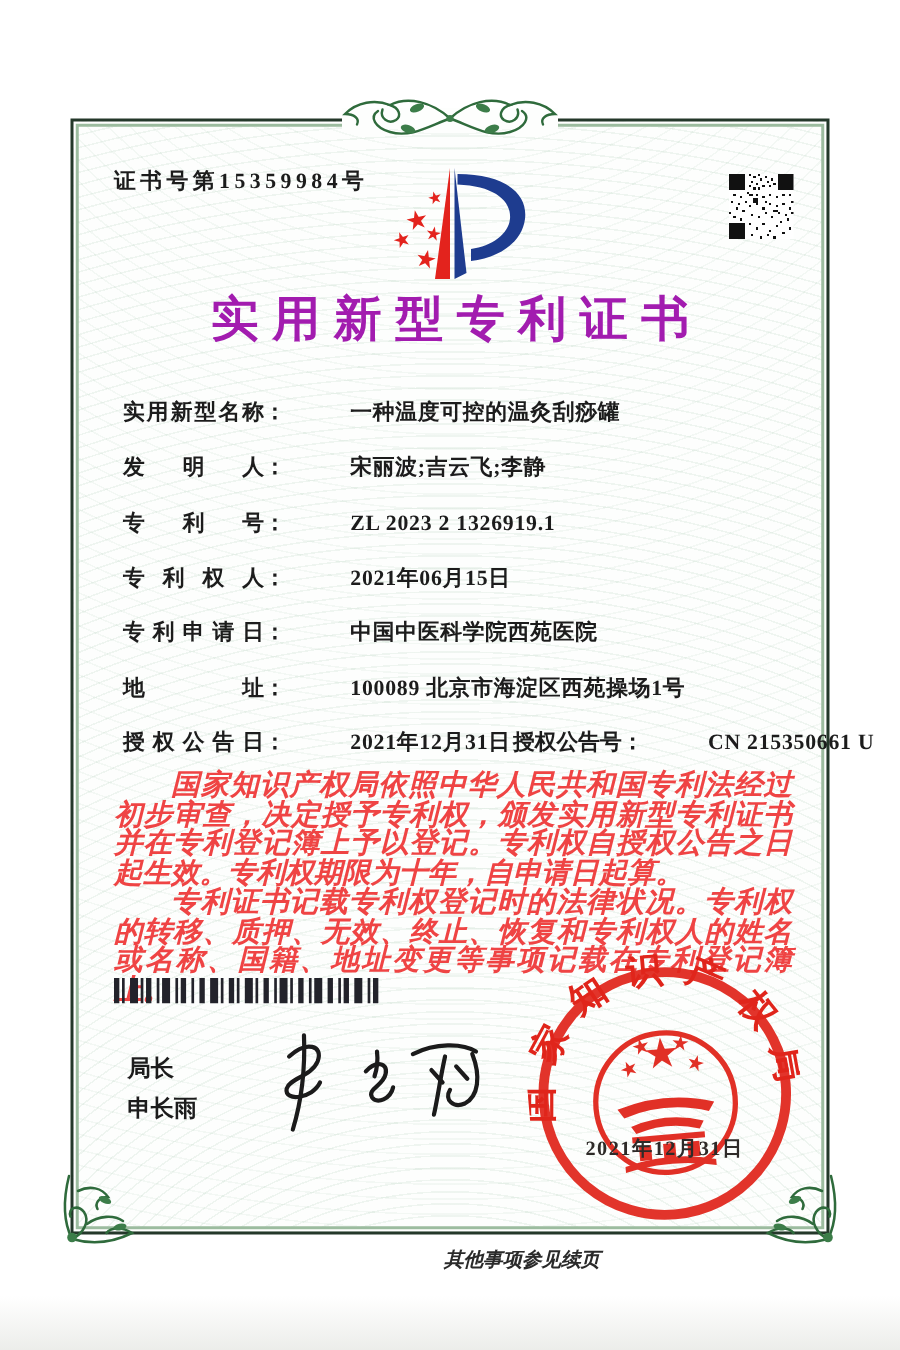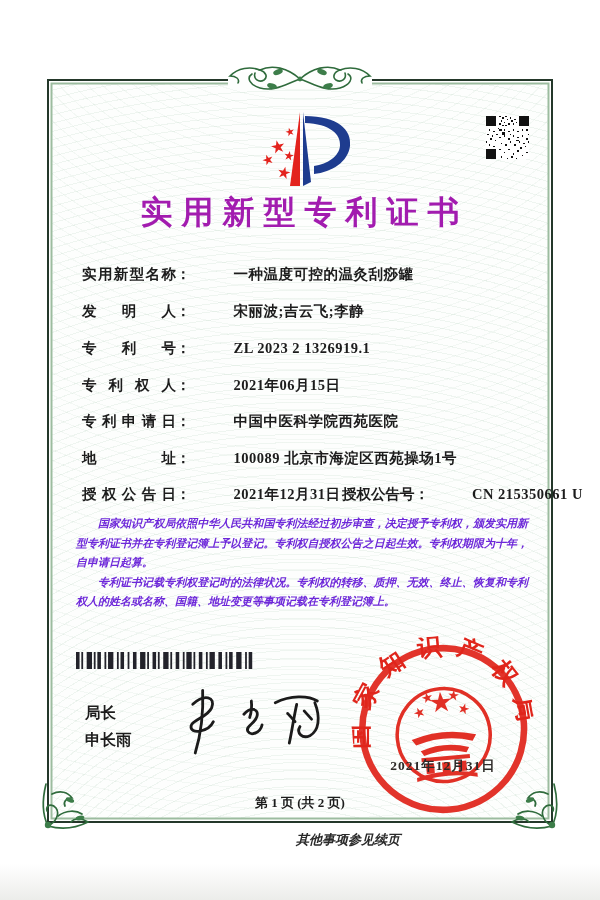--- a/index.html
+++ b/index.html
@@ -26,22 +26,22 @@
   .qr{position:absolute;left:486px;top:115px;width:43px;height:45px;}
   .logo{position:absolute;left:238px;top:108px;width:132px;height:82px;}
   .title{position:absolute;left:0;top:191px;width:100%;text-align:center;
          font-size:32px;font-weight:700;letter-spacing:9px;text-indent:9px;color:#a21caf;}
   .fields{position:absolute;left:82px;top:265px;width:448px;font-size:14.5px;}
   .frow{position:absolute;left:0;white-space:nowrap;}
   .flabel{display:inline-block;width:94px;text-align:justify;text-align-last:justify;font-weight:700;}
   .fcolon{font-weight:700;margin-right:6px;}
   .fvalue{font-weight:700;letter-spacing:0.5px;margin-left:37px;}
   .pair1{display:inline-block;width:260px;}
-  .paras{position:absolute;left:76px;top:514px;width:452px;font-size:11px;line-height:19.5px;
-         font-style:italic;color:#6d28d9;}
+  .paras{position:absolute;left:76px;top:514px;width:452px;font-size:19px;line-height:19.5px;
+         font-style:italic;color:#ef4444;}
   .paras p{margin:0;text-indent:2em;text-align:justify;font-weight:600;}
   .barcode{position:absolute;left:76px;top:652px;width:178px;height:17px;}
   .signer{position:absolute;left:85px;top:699px;font-size:15.5px;font-weight:700;line-height:27px;}
   .signature{position:absolute;left:168px;top:680px;width:165px;height:80px;}
   .seal{position:absolute;left:352px;top:636px;width:182px;height:182px;transform:rotate(-5deg);}
   .seal-date{position:absolute;left:352px;top:757px;width:182px;text-align:center;
              font-size:13.5px;font-weight:700;color:#2e2a28;letter-spacing:1px;}
   .page-no{position:absolute;left:0;top:794px;width:100%;text-align:center;font-size:13px;font-weight:600;}
   .footer-note{position:absolute;left:0;top:831px;width:100%;text-align:center;
                font-size:13px;font-style:italic;font-weight:600;color:#2a2a2a;padding-left:48px;}
@@ -103,20 +103,21 @@
         <path d="M22,36 C30,30 40,30 46,34"></path>
       </g>
       <g fill="#3c7d49">
         <circle cx="12" cy="45" r="3.2"></circle>
         <ellipse cx="34" cy="20" rx="4.4" ry="2.2" transform="rotate(24 34 20)"></ellipse>
         <ellipse cx="44" cy="38" rx="4.4" ry="2.2" transform="rotate(-12 44 38)"></ellipse>
       </g>
     </svg>
   </div>
 
+  <div class="cert-no">证书号第15359984号</div>
 
   <div class="qr">
     <svg viewBox="0 0 29 29" width="43" height="45" shape-rendering="crispEdges">
       <rect width="29" height="29" fill="#fff"></rect>
       <g fill="#111">
         <path d="M0 0h7v7H0z M22 0h7v7h-7z M0 22h7v7H0z"></path>
         <path d="M9 0h1v1H9z M11 1h1v1h-1z M13 0h1v1h-1z M10 3h1v1h-1z M12 4h1v1h-1z M14 2h1v1h-1z M9 5h1v1H9z M13 6h1v1h-1z M11 6h1v1h-1z M15 5h1v1h-1z M16 1h1v1h-1z M17 3h1v1h-1z M19 2h1v1h-1z M18 5h1v1h-1z M20 4h1v1h-1z
                  M8 8h1v1H8z M2 9h1v1H2z M5 10h1v1H5z M1 12h1v1H1z M4 13h1v1H4z M7 12h1v1H7z M3 15h1v1H3z M6 16h1v1H6z M0 17h1v1H0z M2 19h1v1H2z M5 20h1v1H5z
                  M9 9h2v1H9z M12 9h1v1h-1z M15 10h1v1h-1z M18 9h1v1h-1z M21 10h1v1h-1z M24 9h1v1h-1z M27 9h1v1h-1z
                  M9 14h1v1H9z M12 13h1v1h-1z M15 15h1v1h-1z M18 13h1v1h-1z M21 14h1v1h-1z M24 13h1v1h-1z M27 15h1v1h-1z
@@ -262,16 +263,15 @@
         <rect x="66" y="119" width="48" height="4"></rect>
         <rect x="70" y="125" width="8" height="10"></rect>
         <rect x="86" y="125" width="8" height="10"></rect>
         <rect x="102" y="125" width="8" height="10"></rect>
         <path d="M60,138 Q90,130 120,138 L120,142 Q90,135 60,142 Z"></path>
       </g>
     </svg>
   </div>
   <div class="seal-date">2021年12月31日</div>
 
-  <div class="page-no">第 1 页 (共 2 页)</div>
   <div class="footer-note">其他事项参见续页</div>
 
 </div>
 
 </body></html>

